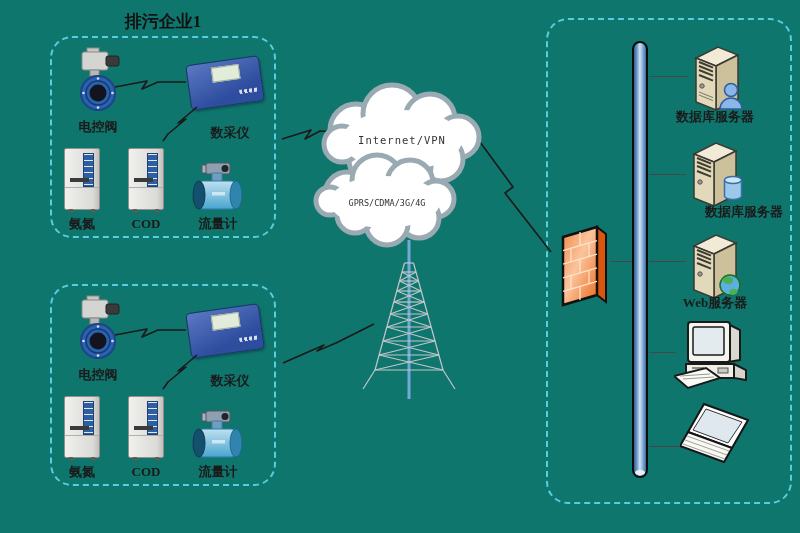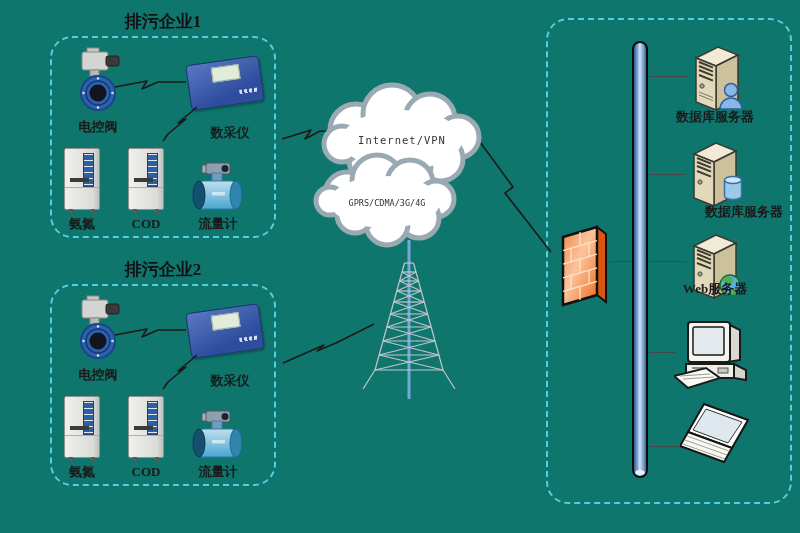--- a/index.html
+++ b/index.html
@@ -93,21 +93,20 @@
     <ellipse cx="48" cy="33" rx="6" ry="14" fill="#2f85ad" stroke="#1d6a8e"></ellipse>
     <rect x="24" y="30" width="13" height="3.5" fill="#d7edf8" opacity=".85"></rect>
   </svg>
 
   <div class="small-label" style="left:66px;top:118px;width:64px;">电控阀</div>
   <div class="small-label" style="left:192px;top:124px;width:76px;">数采仪</div>
   <div class="small-label" style="left:54px;top:215px;width:56px;">氨氮</div>
   <div class="small-label" style="left:118px;top:216px;width:56px;">COD</div>
   <div class="small-label" style="left:186px;top:215px;width:64px;">流量计</div>
 
-  <div class="ent-title" style="left:50px;top:258px;width:226px;">排污企业2</div>
   <div class="dashed-box" style="left:50px;top:284px;width:226px;height:202px;"></div>
 
   <svg class="icon" style="left:79px;top:295px;" width="42" height="68" viewBox="0 0 42 68">
     <rect x="8" y="1" width="12" height="6" fill="#c6c6c4" stroke="#8a8a88"></rect>
     <rect x="3" y="5" width="26" height="18" rx="2" fill="#d4d4d2" stroke="#8a8a88"></rect>
     <rect x="27" y="9" width="13" height="10" rx="2" fill="#3a3a3a" stroke="#222"></rect>
     <rect x="11" y="23" width="9" height="6" fill="#b8b8b6" stroke="#8a8a88"></rect>
     <circle cx="19" cy="46" r="17" fill="#2b62b0" stroke="#1c4587" stroke-width="2"></circle>
     <circle cx="19" cy="46" r="12" fill="none" stroke="#16386e" stroke-width="1.5"></circle>
     <circle cx="19" cy="46" r="8.5" fill="#14141e"></circle>
@@ -235,21 +234,21 @@
         <line x1="11" y1="30" x2="25" y2="35.6"></line>
         <line x1="11" y1="35" x2="25" y2="40.6"></line>
       </g>
     <circle cx="14" cy="46" r="2.2" fill="#9a9a8e" stroke="#555" stroke-width="1"></circle>
     <g>
       <circle cx="44" cy="57" r="10" fill="#5ab0e0" stroke="#1d6e22" stroke-width="1.5"></circle>
       <path d="M36,52 q4,-5 9,-3 q4,2 1,6 q-6,3 -10,-3 Z" fill="#4caf50"></path>
       <path d="M44,62 q5,-3 8,1 q-1,4 -6,4 q-4,-1 -2,-5 Z" fill="#4caf50"></path>
     </g>
   </svg>
-  <div class="small-label" style="left:653px;top:280px;width:124px;">Web服务器</div>
+  <div class="small-label" style="left:653px;top:294px;width:124px;">Web服务器</div>
 
   <svg class="icon" style="left:674px;top:318px;" width="76" height="74" viewBox="0 0 76 74">
     <polygon points="54,6 66,12 66,42 54,44" fill="#d9d9d2" stroke="#1a1a1a" stroke-width="2"></polygon>
     <rect x="14" y="4" width="42" height="40" rx="3" fill="#f5f5f0" stroke="#1a1a1a" stroke-width="2"></rect>
     <rect x="19" y="9" width="31" height="28" rx="2" fill="#e4ebee" stroke="#1a1a1a" stroke-width="1.5"></rect>
     <polygon points="60,46 72,52 72,62 60,60" fill="#d5d5cc" stroke="#1a1a1a" stroke-width="2"></polygon>
     <rect x="12" y="46" width="48" height="14" fill="#efefe8" stroke="#1a1a1a" stroke-width="2"></rect>
     <g stroke="#6a6a60" stroke-width="1.5">
         <line x1="18" y1="50" x2="30" y2="50"></line>
         <line x1="18" y1="54" x2="30" y2="54"></line>

